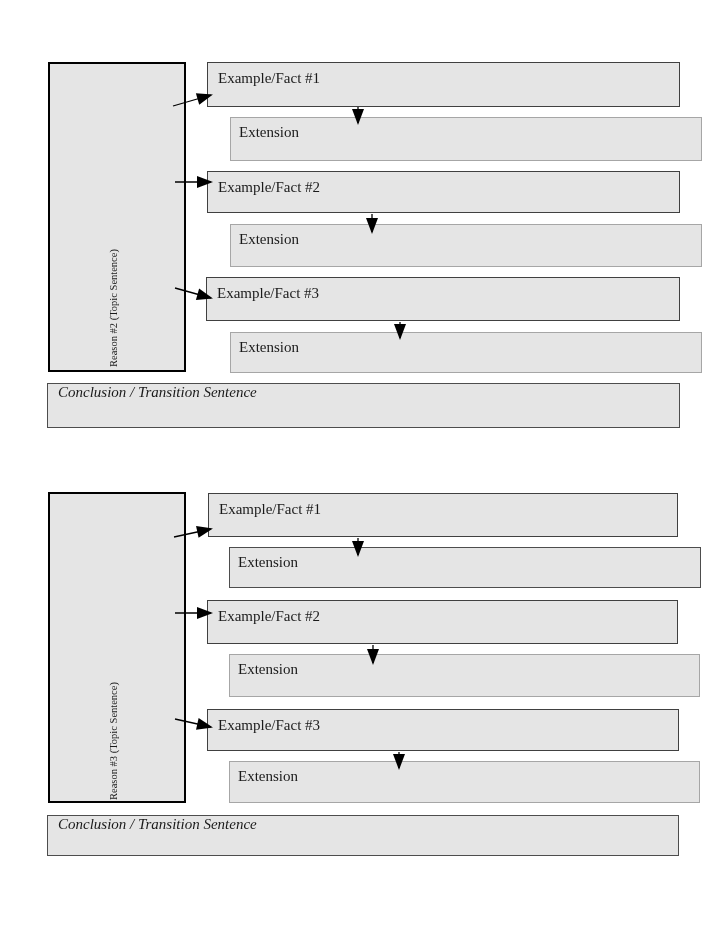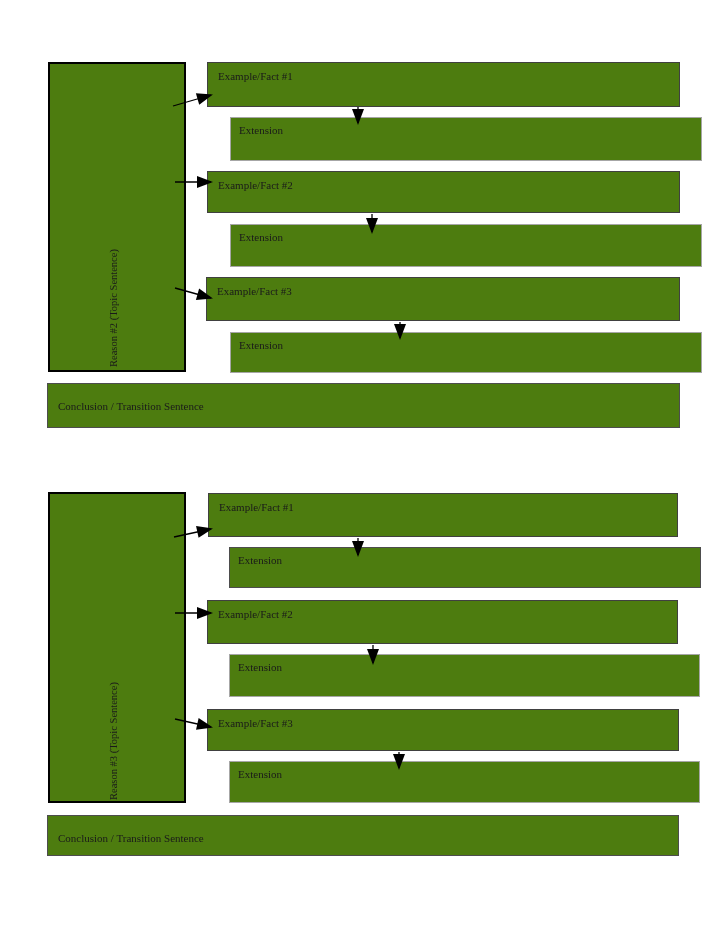--- a/index.html
+++ b/index.html
@@ -3,27 +3,27 @@
 <meta charset="utf-8">
 <style>
   html,body { margin:0; padding:0; background:#ffffff; }
   #page {
     position:relative; width:728px; height:942px;
     background:#ffffff; overflow:hidden;
     font-family:"Liberation Serif", serif;
     color:#1a1a1a;
   }
   .box {
-    position:absolute; box-sizing:border-box; background:#4d7c0f;
-    font-size:11px; line-height:1.1; white-space:nowrap;
+    position:absolute; box-sizing:border-box; background:#e5e5e5;
+    font-size:15px; line-height:1.1; white-space:nowrap;
   }
   .example-box    { border:1px solid #404040; padding:7px 0 0 10px; }
   .extension-box  { border:1.5px solid #a6a6a6; padding:6px 0 12px 8px; }
   .extension-box.dark { border:1px solid #4d4d4d; }
-  .conclusion-box { border:1px solid #4d4d4d; padding:16px 0 0 10px; }
+  .conclusion-box { border:1px solid #4d4d4d; padding:0 0 0 10px;font-style:italic; }
   .reason-box     { border:2px solid #000000; }
   .reason-label {
     position:absolute; transform-origin:0 0; transform:rotate(-90deg);
     white-space:nowrap; font-size:10.5px; line-height:12px;
   }
   #arrow-layer { position:absolute; left:0; top:0; pointer-events:none; }
   #arrow-layer line { stroke:#000000; stroke-width:1.3; }
 </style>
 </head>
 <body>

